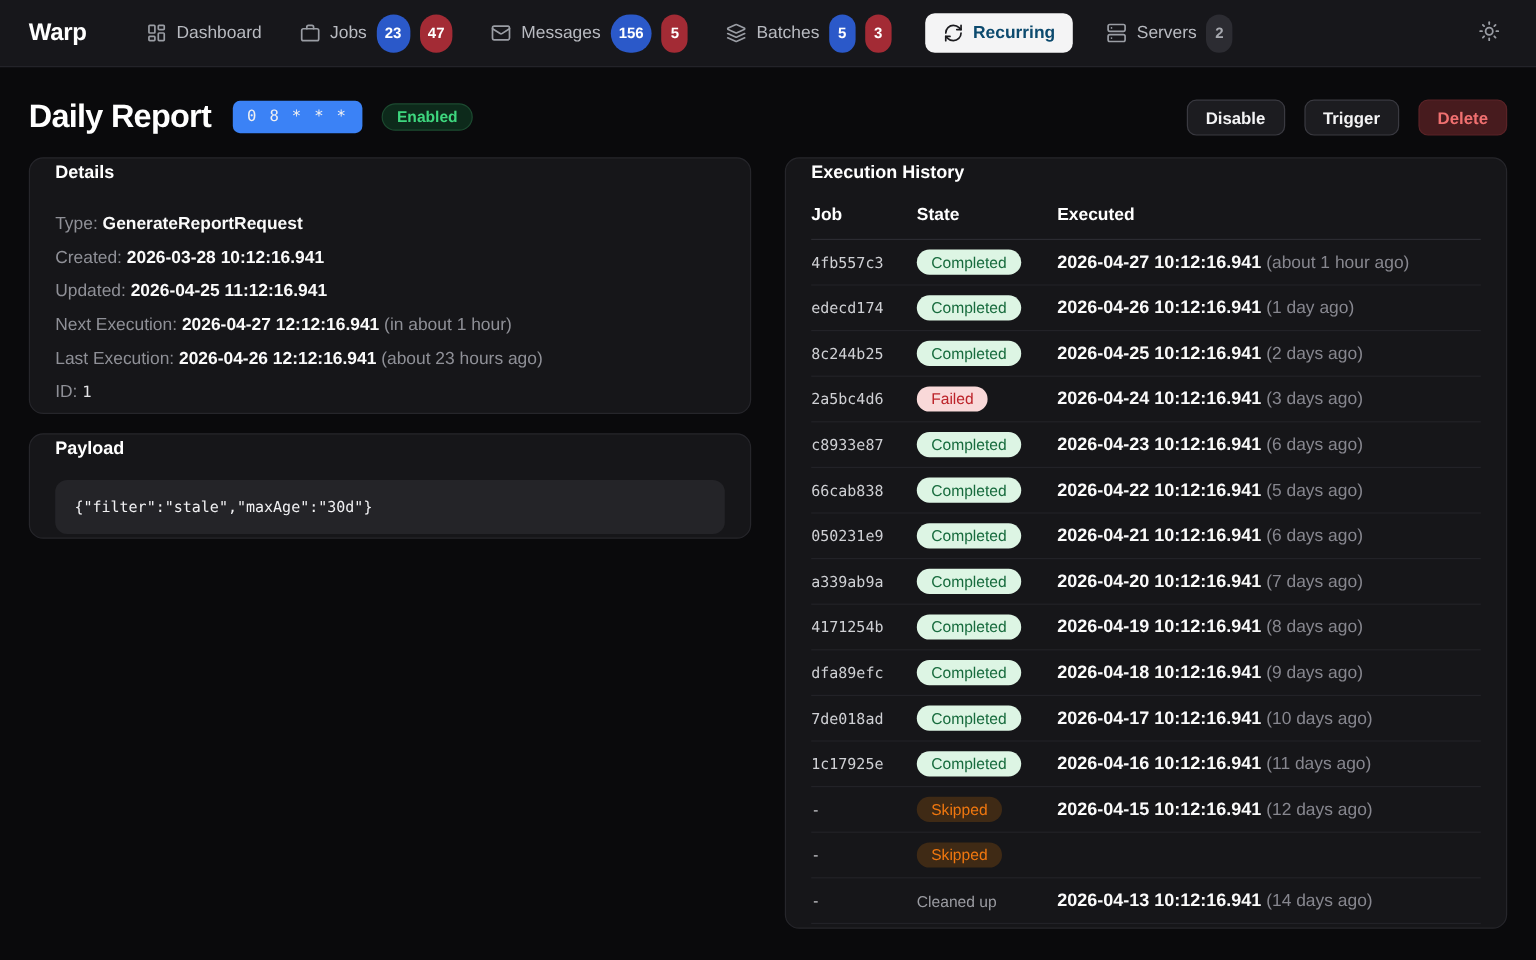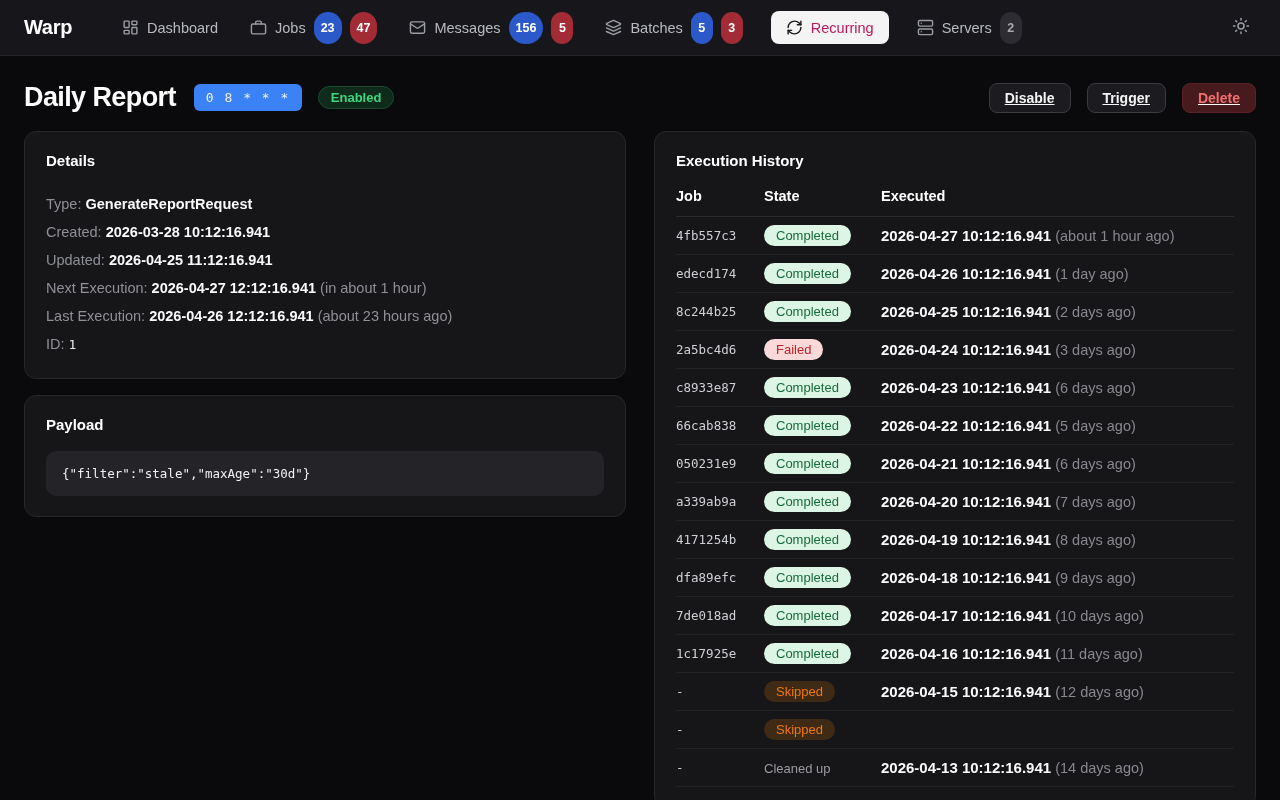--- a/index.html
+++ b/index.html
@@ -37,22 +37,22 @@
     font-size: 14.5px;
     font-weight: 500;
     padding: 8px 4px;
     border-radius: 8px;
     cursor: pointer;
     text-decoration: none;
   }
   .nav-item .nav-icon { display: inline-flex; color: #9a9da4; }
   .nav-item.active {
     background: #f4f4f5;
-    color: #be185d;
-    font-weight: 400;
+    color: #0c4a6e;
+    font-weight: 700;
     padding: 8px 15px;
   }
   .nav-item.active .nav-icon { color: #1b1b1f; }
   .nav-icon svg { width: 17px; height: 17px; display: block; }
   .badge {
     display: inline-flex;
     align-items: center;
     justify-content: center;
     min-width: 22px;
     height: 32px;
@@ -100,21 +100,21 @@
   .status-pill {
     margin-left: 16px;
     background: var(--enabled-bg, #0d2a1b);
     color: var(--enabled-text, #3ed77e);
     border: 1px solid #1c4a30;
     border-radius: 999px;
     padding: 3px 12px;
     font-size: 13px;
     font-weight: 600;
   }
-  .header-actions { margin-left: auto; display: flex; gap: 16px; text-decoration: underline; }
+  .header-actions { margin-left: auto; display: flex; gap: 16px; }
   .btn {
     height: 30px;
     padding: 0 15px;
     border-radius: 8px;
     font-family: "Liberation Sans", sans-serif;
     font-size: 14px;
     font-weight: 600;
     cursor: pointer;
   }
   .btn-secondary {
@@ -134,21 +134,21 @@
     grid-template-columns: 1fr 1fr;
     gap: 28px;
     margin: 0 24px;
     align-items: start;
   }
   .col-left { display: flex; flex-direction: column; gap: 16px; }
   .card {
     background: #161619;
     border: 1px solid #26262b;
     border-radius: 12px;
-    padding: 20px 21px;
+    padding: 3px 21px;
   }
   .card-title { font-size: 15px; font-weight: 700; color: #ffffff; }
 
   
   .details-rows { margin-top: 21px; display: flex; flex-direction: column; }
   .detail-row { height: 28px; display: flex; align-items: center; font-size: 14.5px; white-space: pre; }
   .d-label { color: #8f9097; }
   .detail-row strong { color: #fafafa; font-weight: 700; }
   .d-suffix { color: #8f9097; }
   .mono-val { font-family: "DejaVu Sans Mono", monospace; font-size: 13px; color: #e4e4e7; }

